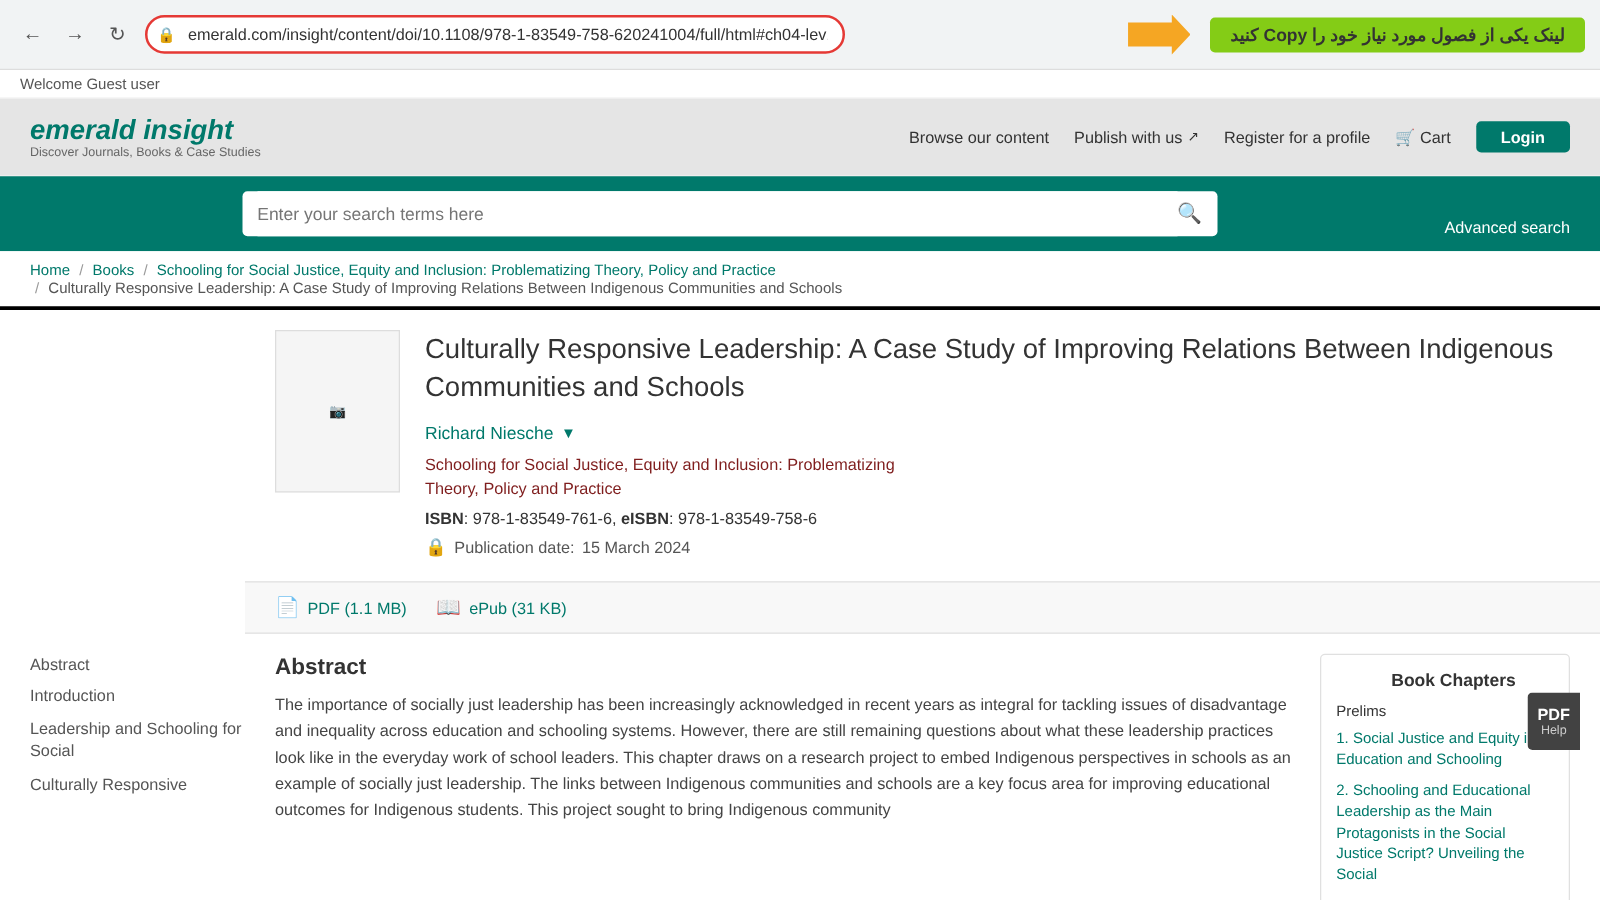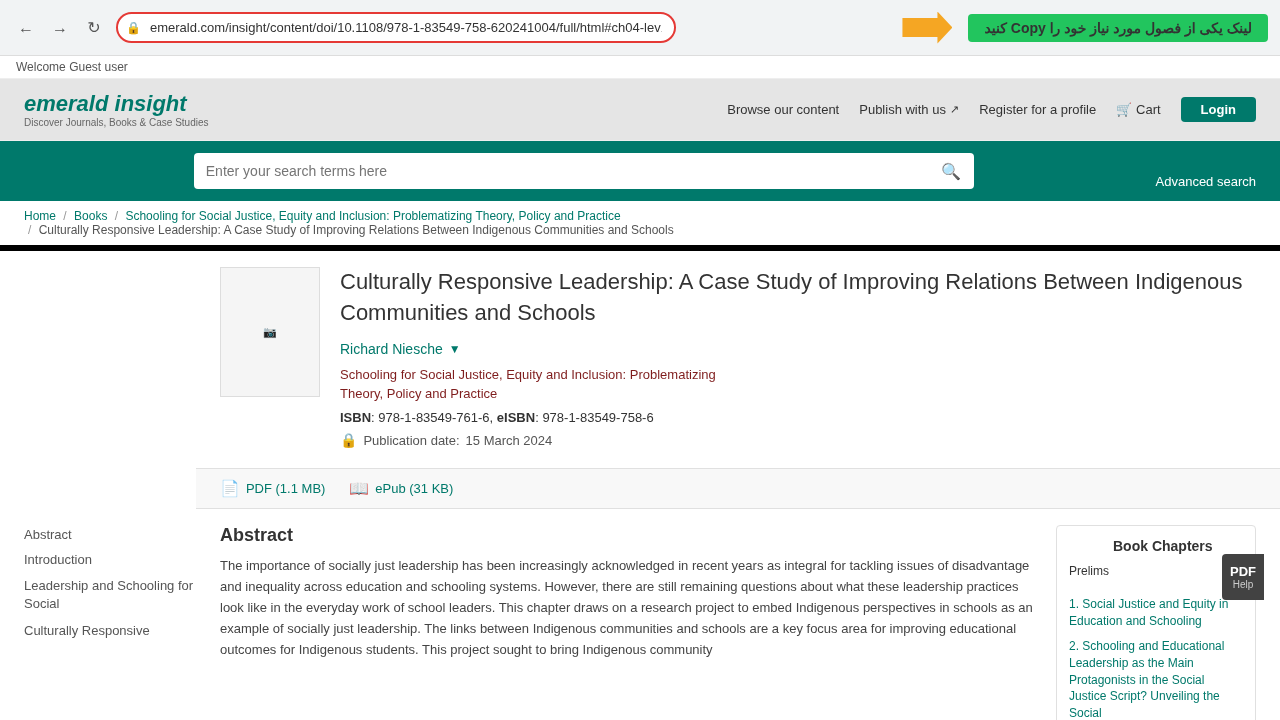--- a/index.html
+++ b/index.html
@@ -53,21 +53,21 @@
       color: #666;
       font-size: 12px;
     }
     .yellow-arrow {
       width: 50px; height: 32px;
       background: #f5a623;
       clip-path: polygon(0% 20%, 70% 20%, 70% 0%, 100% 50%, 70% 100%, 70% 80%, 0% 80%);
       margin-left: 8px;
     }
     .persian-banner {
-      background: #22c55e;
+      background: #84cc16;
       color: #333;
       font-size: 14px;
       font-weight: bold;
       padding: 6px 16px;
       border-radius: 4px;
       margin-left: 8px;
       white-space: nowrap;
       direction: rtl;
     }
 
@@ -152,21 +152,21 @@
       cursor: pointer;
       white-space: nowrap;
     }
 
     
     .breadcrumb {
       padding: 8px 24px;
       font-size: 12px;
       color: #555;
       background: #fff;
-      border-bottom: 6px solid #000000;
+      border-bottom: 3px solid #000000;
     }
     .breadcrumb a { color: #00796b; text-decoration: none; cursor: pointer; }
     .breadcrumb .sep { margin: 0 4px; color: #999; }
 
     
     .main-content {
       display: flex;
       padding: 16px 24px;
       gap: 16px;
       background: #fff;
@@ -309,21 +309,21 @@
     .chapters-title {
       font-size: 14px;
       font-weight: bold;
       color: #333;
       margin-bottom: 10px;
       margin-left: 44px;
     }
     .chapter-section-title {
       color: #333;
       font-weight: normal;
-      margin-bottom: 18px;
+      margin-bottom: 6px;
     }
     .chapter-item {
       color: #00796b;
       cursor: pointer;
       margin-bottom: 8px;
       line-height: 1.4;
       font-size: 12px;
     }
 
     

